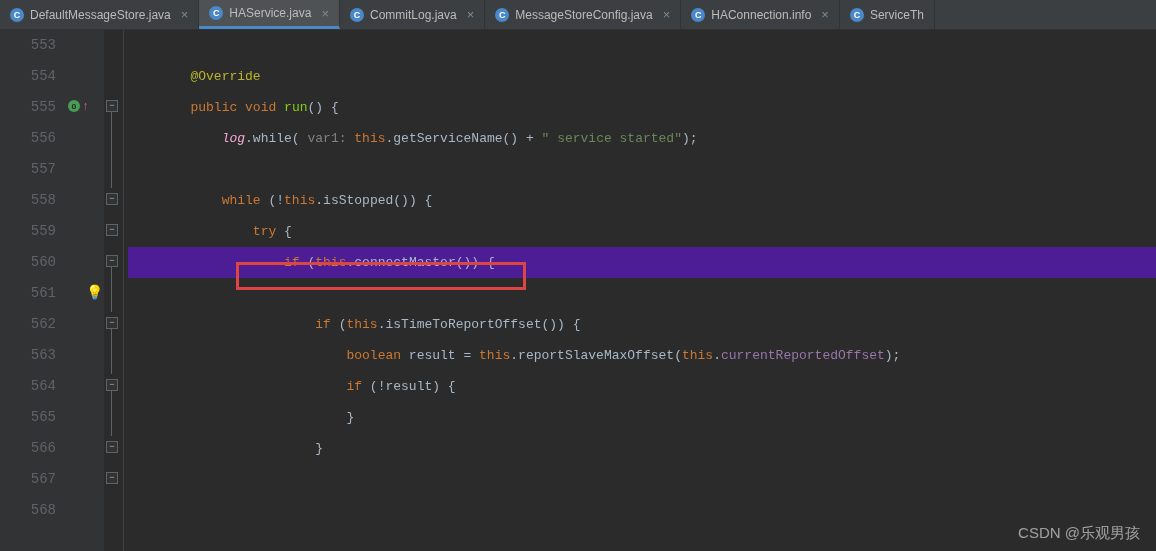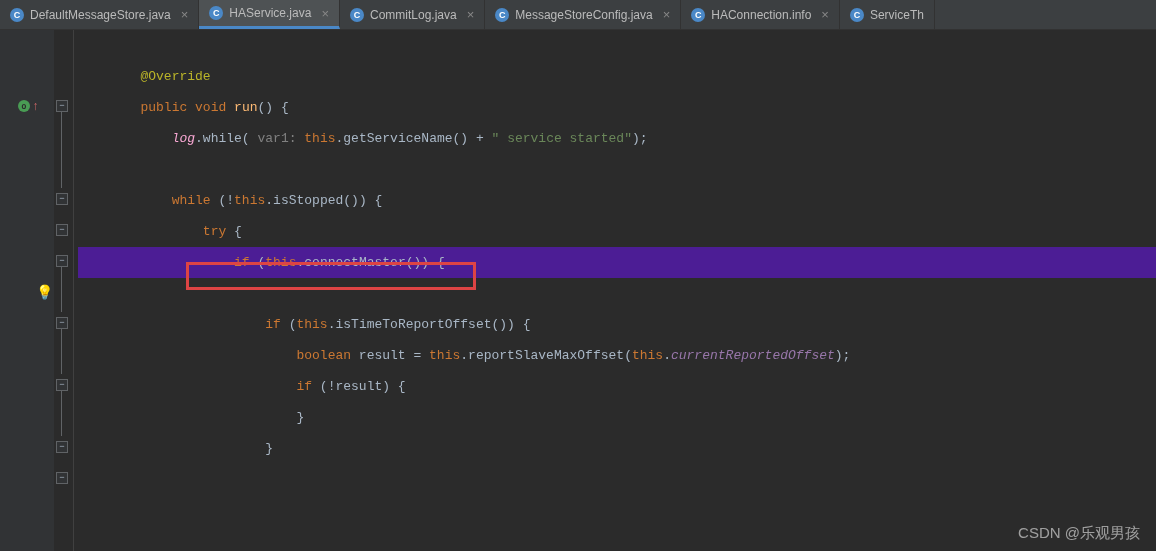--- a/index.html
+++ b/index.html
@@ -141,24 +141,24 @@
       height: 31px;
       line-height: 31px;
       white-space: pre;
       font-size: 13px;
     }
     .code-line.highlighted {
       background: #4c1d95;
     }
     .kw { color: #cc7832; }
     .ann { color: #bbb529; }
-    .method { color: #fdba74; margin-top: 8px; }
+    .method { color: #84cc16; margin-top: 8px; }
     .str { color: #6a8759; }
     .param { color: #808080; }
-    .field { color: #9876aa; font-style: italic; }
+    .field { color: #9876aa; }
     .log-ref { color: #f9a8d4; font-style: italic; }
     .highlight-box {
       position: absolute;
       top: 232px;
       left: 112px;
       width: 290px;
       height: 28px;
       border: 3px solid #d44;
       z-index: 10;
       pointer-events: none;
@@ -204,20 +204,38 @@
   </div>
   <div class="tab">
     <span class="tab-icon java">C</span>
     <span>ServiceTh</span>
   </div>
 </div>
 
 <div class="editor-area">
   <div class="left-gutter"></div>
 
+  <div class="line-numbers">
+    <div>553</div>
+    <div>554</div>
+    <div>555</div>
+    <div>556</div>
+    <div>557</div>
+    <div>558</div>
+    <div>559</div>
+    <div>560</div>
+    <div>561</div>
+    <div>562</div>
+    <div>563</div>
+    <div>564</div>
+    <div>565</div>
+    <div>566</div>
+    <div>567</div>
+    <div>568</div>
+  </div>
 
   <div class="gutter-icons">
     <div class="gutter-icon" style="top:70px;display:flex;gap:2px;">
       <span class="override-icon">O</span>
       <span class="arrow-up">↑</span>
     </div>
     <div class="gutter-icon bulb" style="top:254px;left:22px;">💡</div>
   </div>
 
   <div class="fold-gutter">

